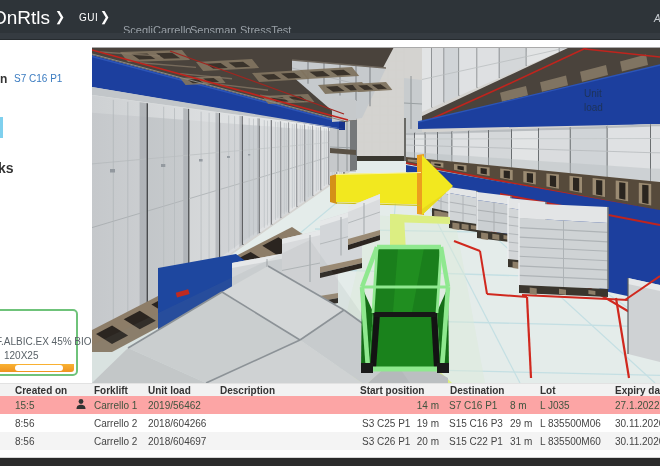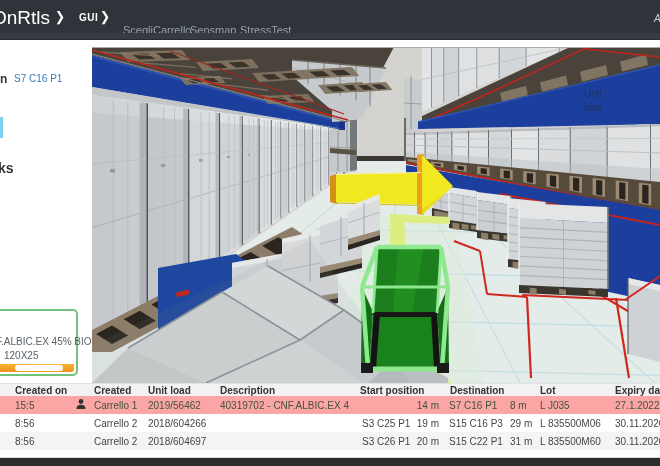--- a/index.html
+++ b/index.html
@@ -1,20 +1,20 @@
 <!DOCTYPE html>
 <html><head><meta charset="utf-8"><style>
 *{margin:0;padding:0;box-sizing:border-box}
 html,body{width:660px;height:466px;overflow:hidden;background:#fff;
   font-family:"Liberation Sans",sans-serif;-webkit-font-smoothing:antialiased}
 #navbar{position:absolute;left:0;top:0;width:660px;height:33px;background:#2e3439}
 #navstrip{position:absolute;left:0;top:33px;width:660px;height:7px;background:#353b41;border-bottom:1px solid #262b2f}
 #brand{position:absolute;left:-8px;top:7px;color:#fff;font-size:19px}
 .chev{position:absolute;top:10px;color:#fff;font-size:12px;font-weight:normal;transform:scaleY(1.1)}
-#gui{position:absolute;left:79px;top:12px;color:#fff;font-size:10px;font-weight:bold;letter-spacing:.5px}
+#gui{position:absolute;left:79px;top:12px;color:#fff;font-size:10px;font-weight:normal;letter-spacing:.5px}
 .nlink{position:absolute;top:24px;color:#9aa1a8;font-size:11px}
 #adm{position:absolute;left:654px;top:13px;color:#c8cdd2;font-size:10px;font-style:italic}
 #sidebar{position:absolute;left:0;top:40px;width:92px;height:343px;background:#fff}
 #sbn{position:absolute;left:0px;top:32px;font-size:12px;font-weight:bold;color:#333}
 #sbpos{position:absolute;left:14px;top:33px;font-size:10px;color:#3a7bc0}
 #sbicon{position:absolute;left:0;top:77px;width:3px;height:21px;background:#7fd0ee}
 #sbks{position:absolute;left:-2px;top:120px;font-size:14px;font-weight:bold;color:#333}
 #card{position:absolute;left:-10px;top:269px;width:88px;height:67px;background:#fff;
   border:2px solid #6fc37a;border-radius:5px}
 #cardt1{position:absolute;left:4px;top:25px;font-size:10px;color:#5a6268;white-space:nowrap}
@@ -562,37 +562,36 @@
       <line x1="377.0" y1="249.0" x2="373.0" y2="313.0" stroke="#8fe88f" stroke-width="2.8"></line>
       <line x1="441.0" y1="249.0" x2="437.0" y2="313.0" stroke="#8fe88f" stroke-width="2.8"></line>
       <line x1="368.0" y1="369.0" x2="442.0" y2="369.0" stroke="#8fe88f" stroke-width="5"></line>
       <rect x="361" y="363" width="12" height="10" fill="#1a1a1a"></rect>
       <rect x="437" y="363" width="12" height="10" fill="#1a1a1a"></rect>
       <line x1="92.0" y1="47.5" x2="660.0" y2="47.5" stroke="#aaaaaa" stroke-width="1"></line>
     </svg></div>
 <div id="tbl">
   <div class="hdr">
     <div class="c" style="left:15px">Created on</div>
-    <div class="c" style="left:94px">Created</div>
+    <div class="c" style="left:94px">Forklift</div>
     <div class="c" style="left:148px">Unit load</div>
     <div class="c" style="left:220px">Description</div>
     <div class="c" style="left:360px">Start position</div>
     <div class="c" style="left:450px">Destination</div>
     <div class="c" style="left:540px">Lot</div>
     <div class="c" style="left:615px">Expiry date</div>
   </div>
   <div class="row" style="top:13px;background:#fca5a5;color:#40543f">
     <div class="c" style="left:15px">15:5</div>
     <div class="c" style="left:76px;top:48%"><svg width="10" height="11" viewBox="0 0 10 11">
           <circle cx="5" cy="3" r="2.4" fill="#333"></circle>
           <path d="M0.5 10.5 C0.5 6.8 3 6.2 5 6.2 C7 6.2 9.5 6.8 9.5 10.5 Z" fill="#333"></path>
         </svg></div>
     <div class="c" style="left:94px">Carrello 1</div>
     <div class="c" style="left:148px">2019/56462</div>
-    <div class="c" style="left:220px">40319702 - CNF.ALBIC.EX 4</div>
     <div class="c" style="right:221px">14 m</div>
     <div class="c" style="left:449px">S7 C16 P1</div>
     <div class="c" style="left:510px">8 m</div>
     <div class="c" style="left:540px">L J035</div>
     <div class="c" style="left:615px">27.1.2022</div>
   </div>
   <div class="row" style="top:31px;background:#fff">
     <div class="c" style="left:15px">8:56</div>
     <div class="c" style="left:94px">Carrello 2</div>
     <div class="c" style="left:148px">2018/604266</div>

